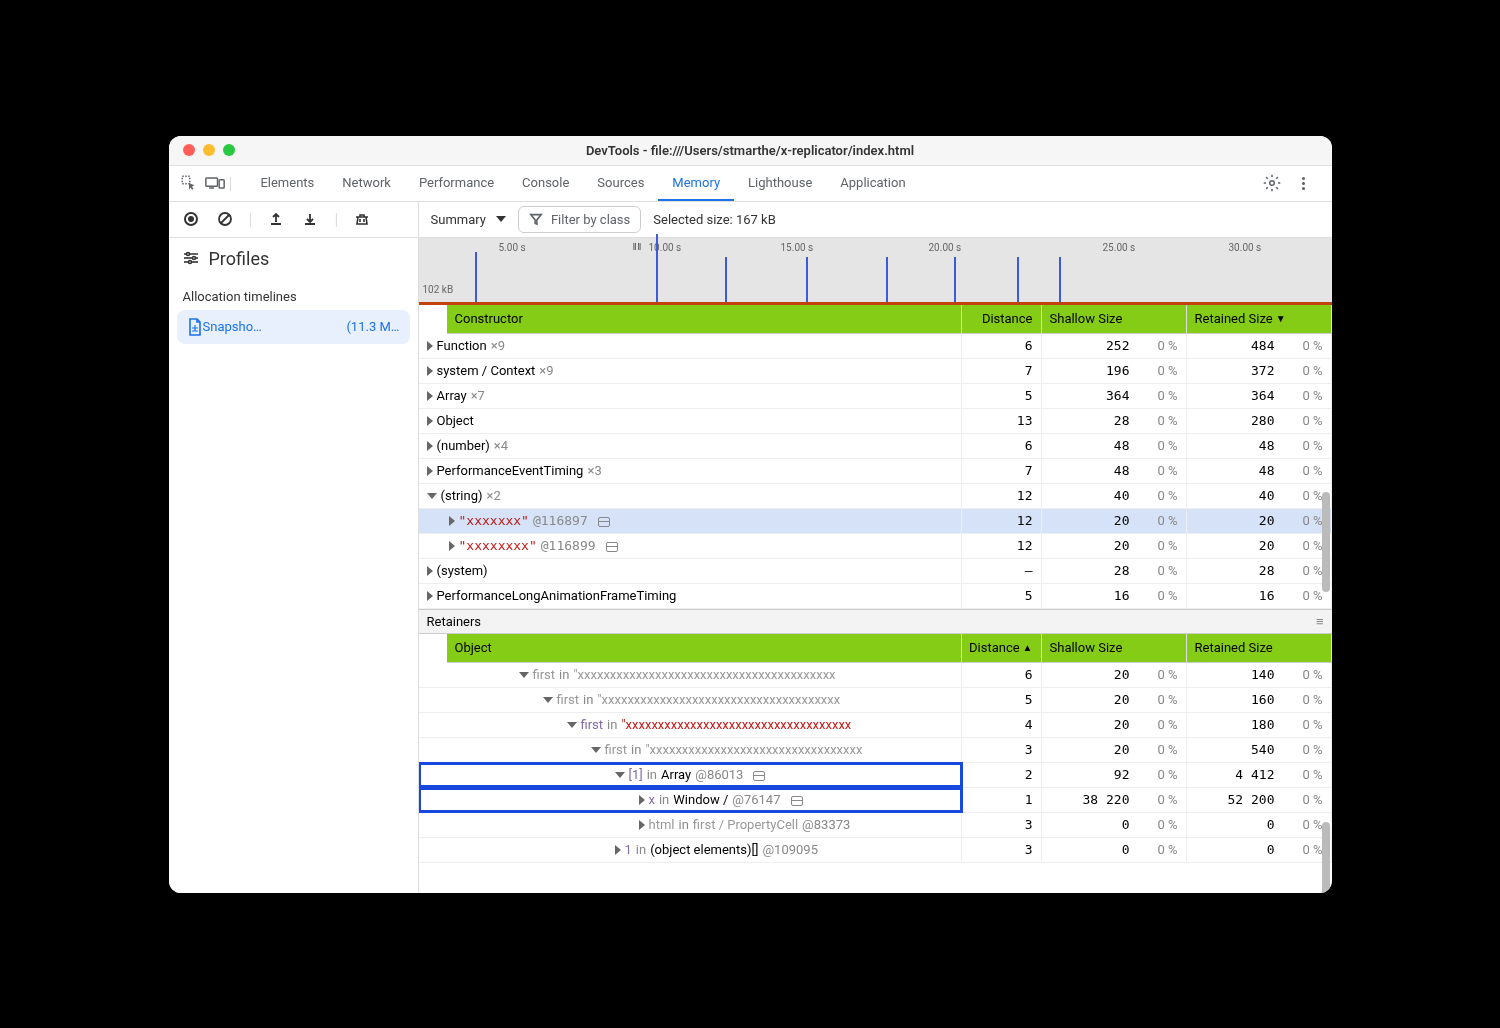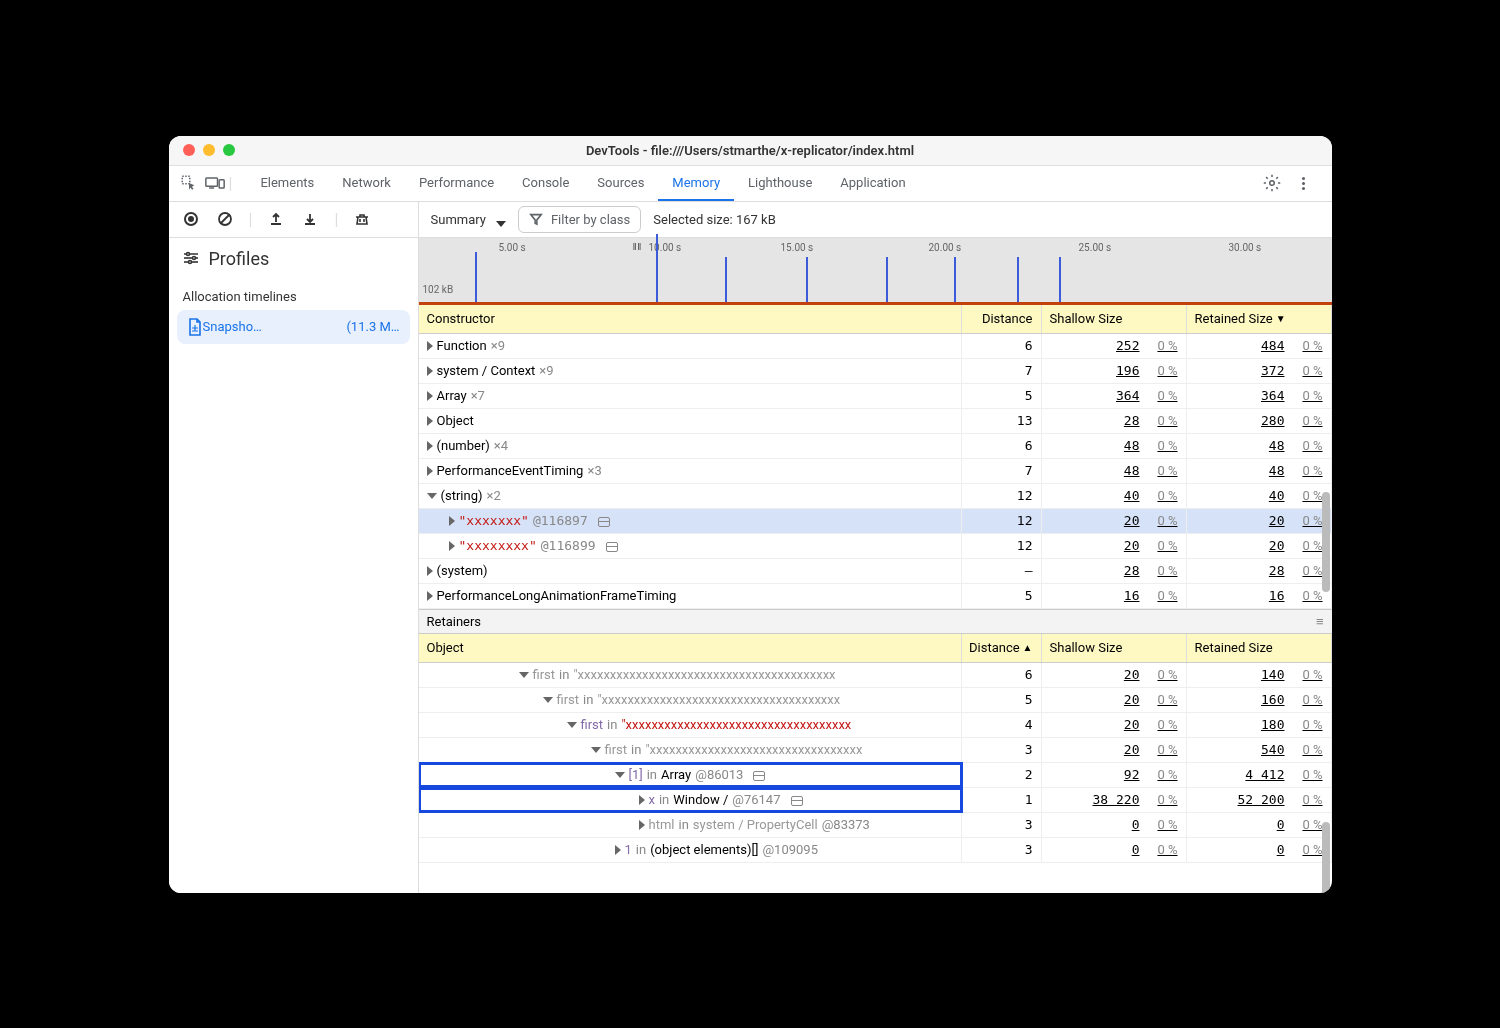--- a/index.html
+++ b/index.html
@@ -20,35 +20,35 @@
 .sidebar { width:250px; border-right:1px solid #ddd; display:flex; flex-direction:column; background:#fff; }
 .sbtoolbar { height:36px; border-bottom:1px solid #ddd; display:flex; align-items:center; gap:14px; padding:0 12px; }
 .sbicn { width:20px; height:20px; display:flex; align-items:center; justify-content:center; color:#5f6368; cursor:pointer; }
 .sbsection { padding:10px 14px; display:flex; align-items:center; gap:10px; font-size:18px; color:#333; }
 .sblabel { padding:10px 14px 6px; font-size:13px; color:#333; }
 .sbitem { margin:0 8px; padding:8px 10px; border-radius:8px; display:flex; align-items:center; font-size:13px; cursor:pointer; }
 .sbitem.sel { background:#e8f0fe; color:#1a73e8; }
 .sbitem .sz { margin-left:auto; color:#1a73e8; }
 .main { flex:1; display:flex; flex-direction:column; overflow:hidden; }
 .mtoolbar { height:36px; border-bottom:1px solid #ddd; display:flex; align-items:center; gap:12px; padding:0 12px; font-size:13px; color:#333; }
-.dropdown { display:flex; align-items:flex-end; gap:10px; }
+.dropdown { display:flex; align-items:center; gap:10px; }
 .filter { display:flex; align-items:center; gap:8px; border:1px solid #ccc; border-radius:6px; padding:5px 10px; color:#5f6368; font-size:13px; }
 .timeline { height:67px; background:#e5e5e5; border-bottom:3px solid #c2410c; position:relative; font-size:10px; color:#666; }
 .tlabel { position:absolute; top:4px; }
 .tlyaxis { position:absolute; left:4px; top:46px; }
 .tltick { position:absolute; bottom:0; width:2px; background:#3b5bdb; }
 .tlcursor { position:absolute; top:2px; width:14px; height:14px; display:flex; align-items:center; justify-content:center; color:#333; font-size:9px; letter-spacing:1px; }
-.gridhdr { display:flex; height:29px; border-bottom:1px solid #ccc; font-size:13px; background:#fef9c3; }
+.gridhdr { display:flex; height:29px; border-bottom:1px solid #ccc; font-size:13px; background:#84cc16;margin-left:28px; }
 .gridhdr > div { padding:4px 8px; border-right:1px solid #ddd; display:flex; align-items:center; }
 .col-c { flex:1; } .col-d { width:80px; justify-content:flex-end; } .col-s { width:145px; } .col-r { width:145px; }
 .row { display:flex; height:25px; font-size:13px; border-bottom:1px solid #eee; }
 .row.sel { background:#d6e2f7; }
 .row > div { padding:2px 8px; border-right:1px solid #eee; display:flex; align-items:center; }
 .row .col-d { justify-content:flex-end; font-family:ui-monospace,Menlo,monospace; }
-.row .col-s, .row .col-r { justify-content:flex-end; gap:0;text-decoration:underline; }
+.row .col-s, .row .col-r { justify-content:flex-end; gap:10px; }
 .pct { color:#888; width:38px; text-align:right; }
 .val { font-family:ui-monospace,Menlo,monospace; }
 .tree { display:flex; align-items:center; gap:4px; }
 .tri { width:0; height:0; border-style:solid; display:inline-block; }
 .tri.r { border-width:5px 0 5px 6px; border-color:transparent transparent transparent #666; }
 .tri.d { border-width:6px 5px 0 5px; border-color:#666 transparent transparent transparent; }
 .mono { font-family:ui-monospace,Menlo,monospace; }
 .red { color:#c41a16; } .grey { color:#888; } .purple { color:#836ba8; } .faded { color:#999; }
 .panehdr { background:#f3f3f3; border-top:1px solid #ccc; border-bottom:1px solid #ccc; padding:4px 8px; font-size:13px; display:flex; justify-content:space-between; }
 .boxicon { display:inline-block; width:12px; height:10px; border:1.5px solid #888; border-radius:2px; position:relative; top:1px; }
@@ -180,21 +180,21 @@
         </div>
         <span>Selected size: 167 kB</span>
       </div>
 
       <div class="timeline">
         <span class="tlabel" style="left:80px">5.00 s</span>
         <span class="tlcursor" style="left:212px">‖‖</span>
         <span class="tlabel" style="left:230px">10.00 s</span>
         <span class="tlabel" style="left:362px">15.00 s</span>
         <span class="tlabel" style="left:510px">20.00 s</span>
-        <span class="tlabel" style="left:660px">25.00 s</span>
+        <span class="tlabel" style="left:684px">25.00 s</span>
         <span class="tlabel" style="left:810px">30.00 s</span>
         <span class="tlyaxis">102 kB</span>
         <div class="tltick" style="left:56px;height:50px"></div>
         <div class="tltick" style="left:237px;height:68px"></div>
         <div class="tltick" style="left:306px;height:45px"></div>
         <div class="tltick" style="left:387px;height:45px"></div>
         <div class="tltick" style="left:467px;height:45px"></div>
         <div class="tltick" style="left:535px;height:45px"></div>
         <div class="tltick" style="left:598px;height:45px"></div>
         <div class="tltick" style="left:640px;height:45px"></div>
@@ -505,21 +505,21 @@
             <div class="col-r">
               <span class="val">52 200</span>
               <span class="pct">0 %</span>
             </div>
           </div>
           <div class="row">
             <div class="col-c tree mono" style="padding-left: 220px;">
               <span class="tri r"></span>
               <span class="faded"> html</span>
               <span class="grey"> in </span>
-              <span class="faded">system / PropertyCell </span>
+              <span class="faded">first / PropertyCell </span>
               <span class="grey">@83373</span>
             </div>
             <div class="col-d">3</div>
             <div class="col-s">
               <span class="val">0</span>
               <span class="pct">0 %</span>
             </div>
             <div class="col-r">
               <span class="val">0</span>
               <span class="pct">0 %</span>

